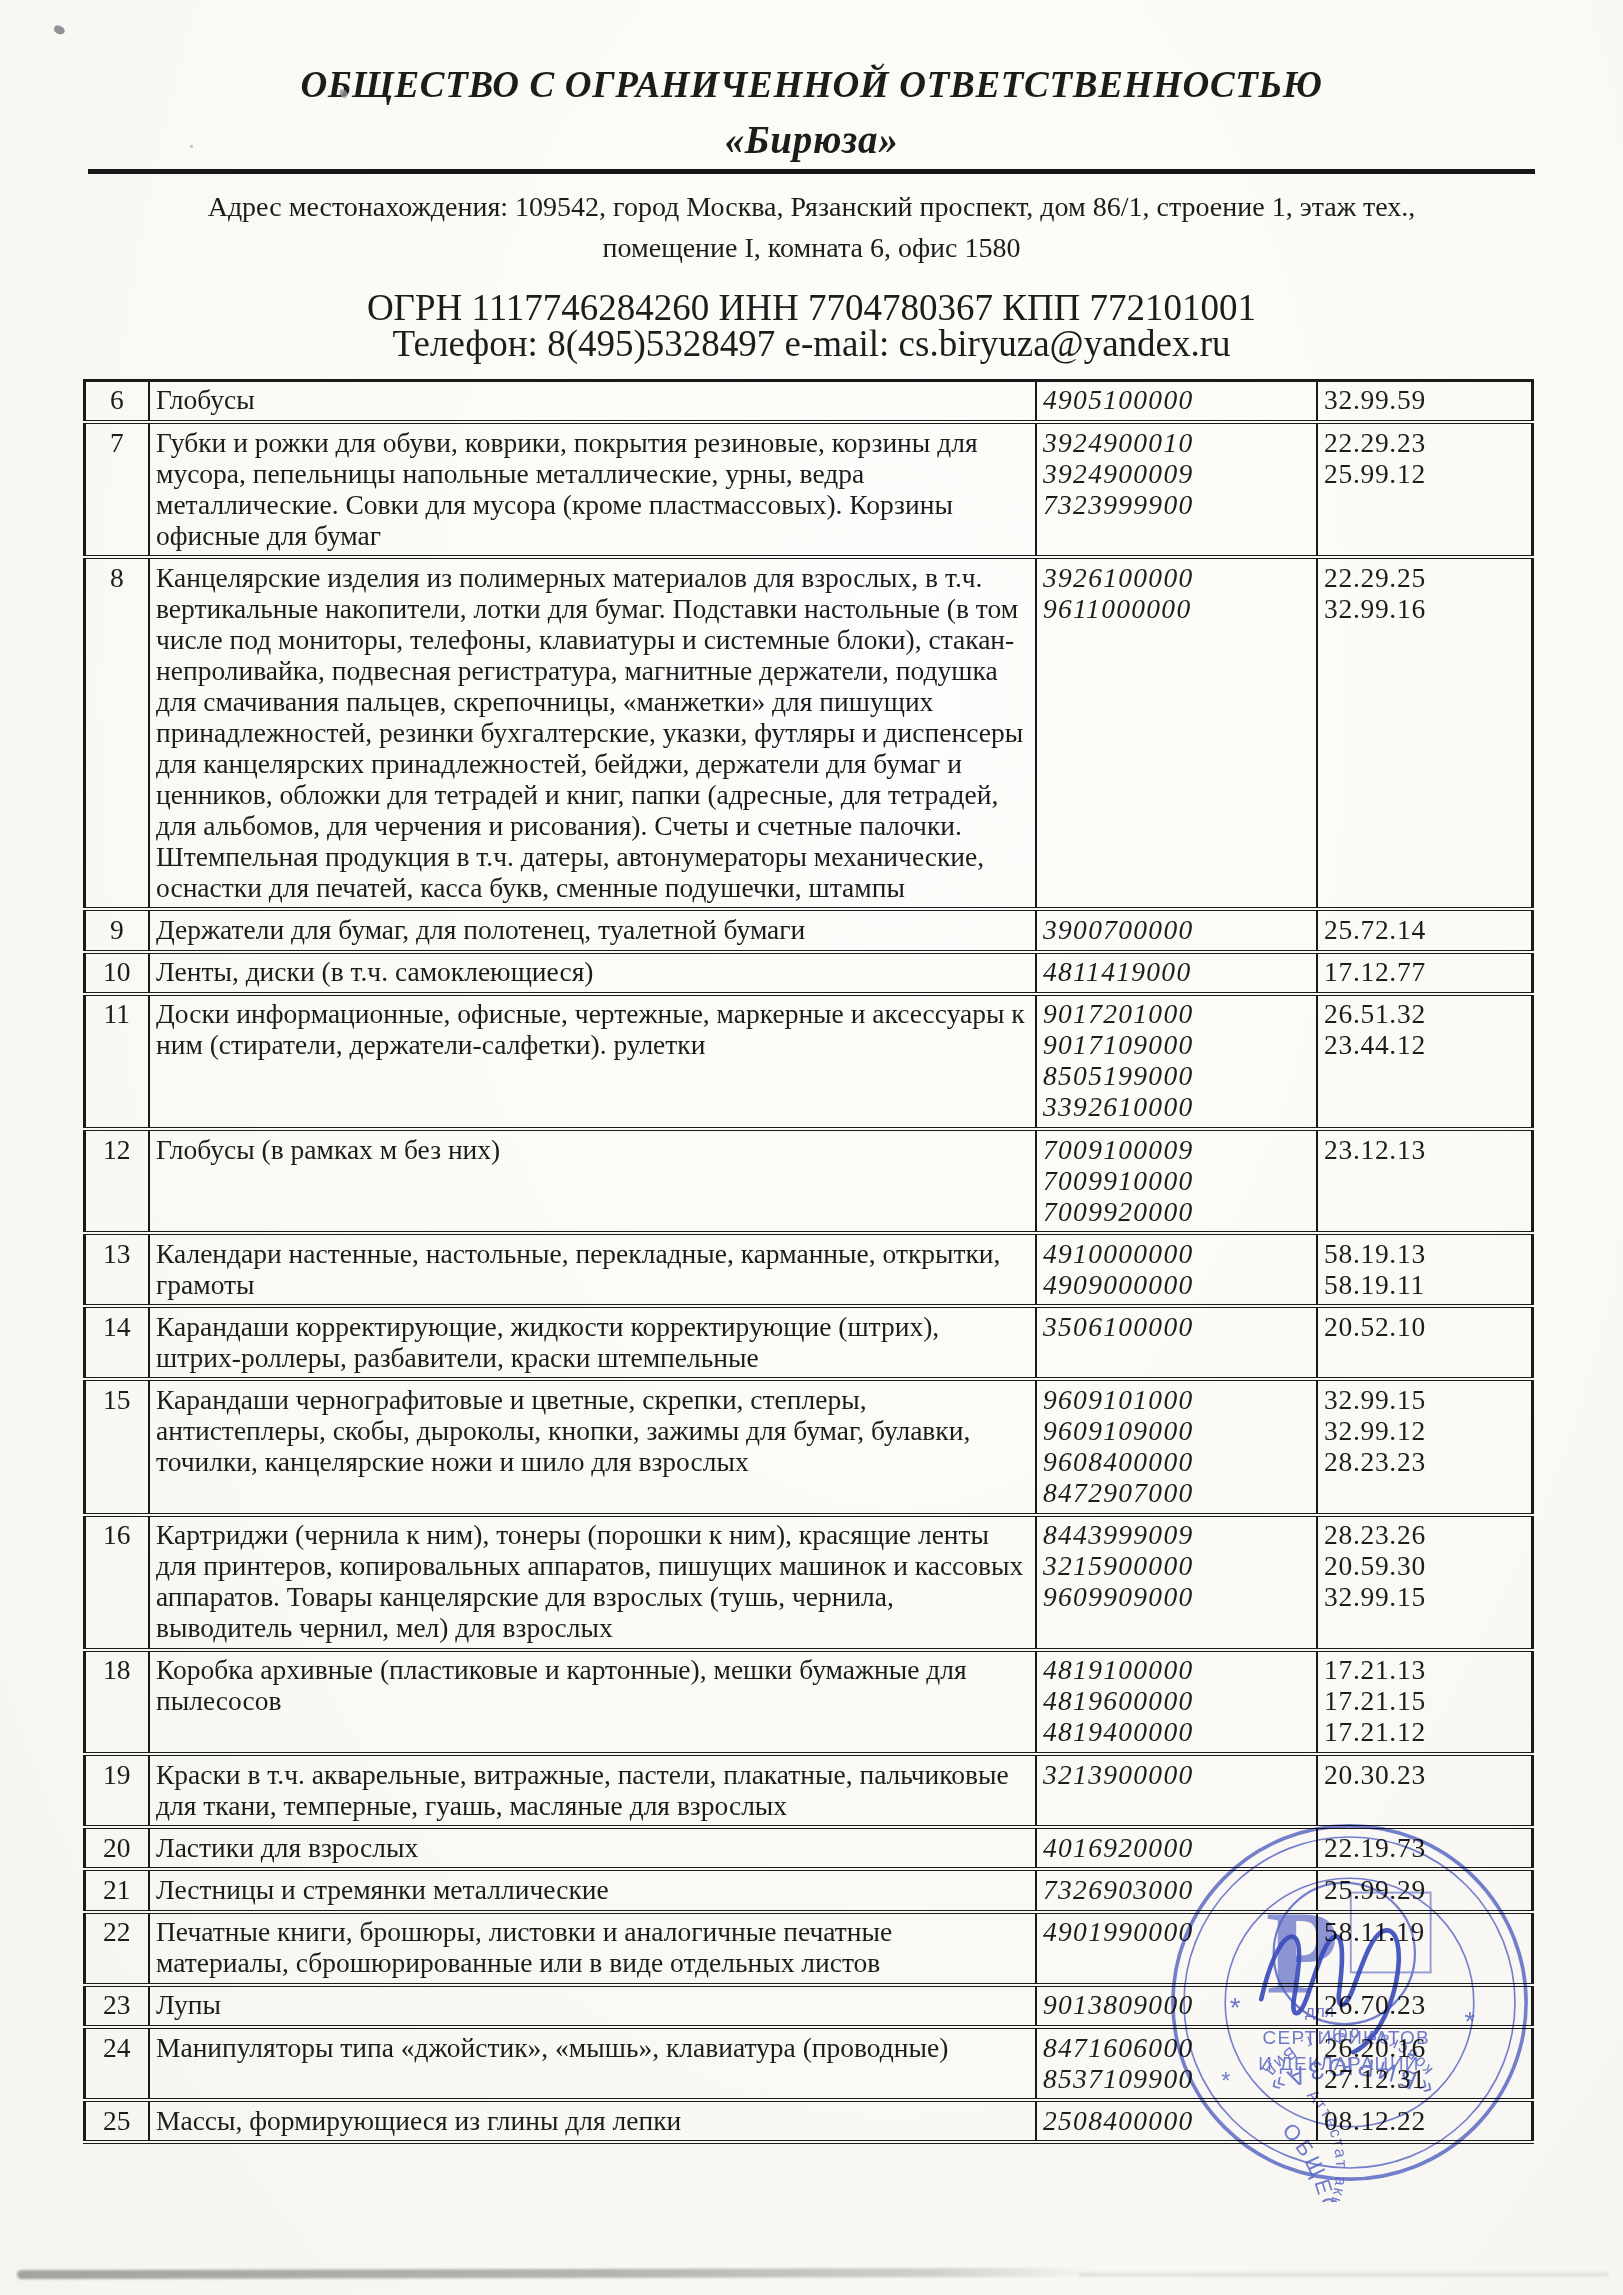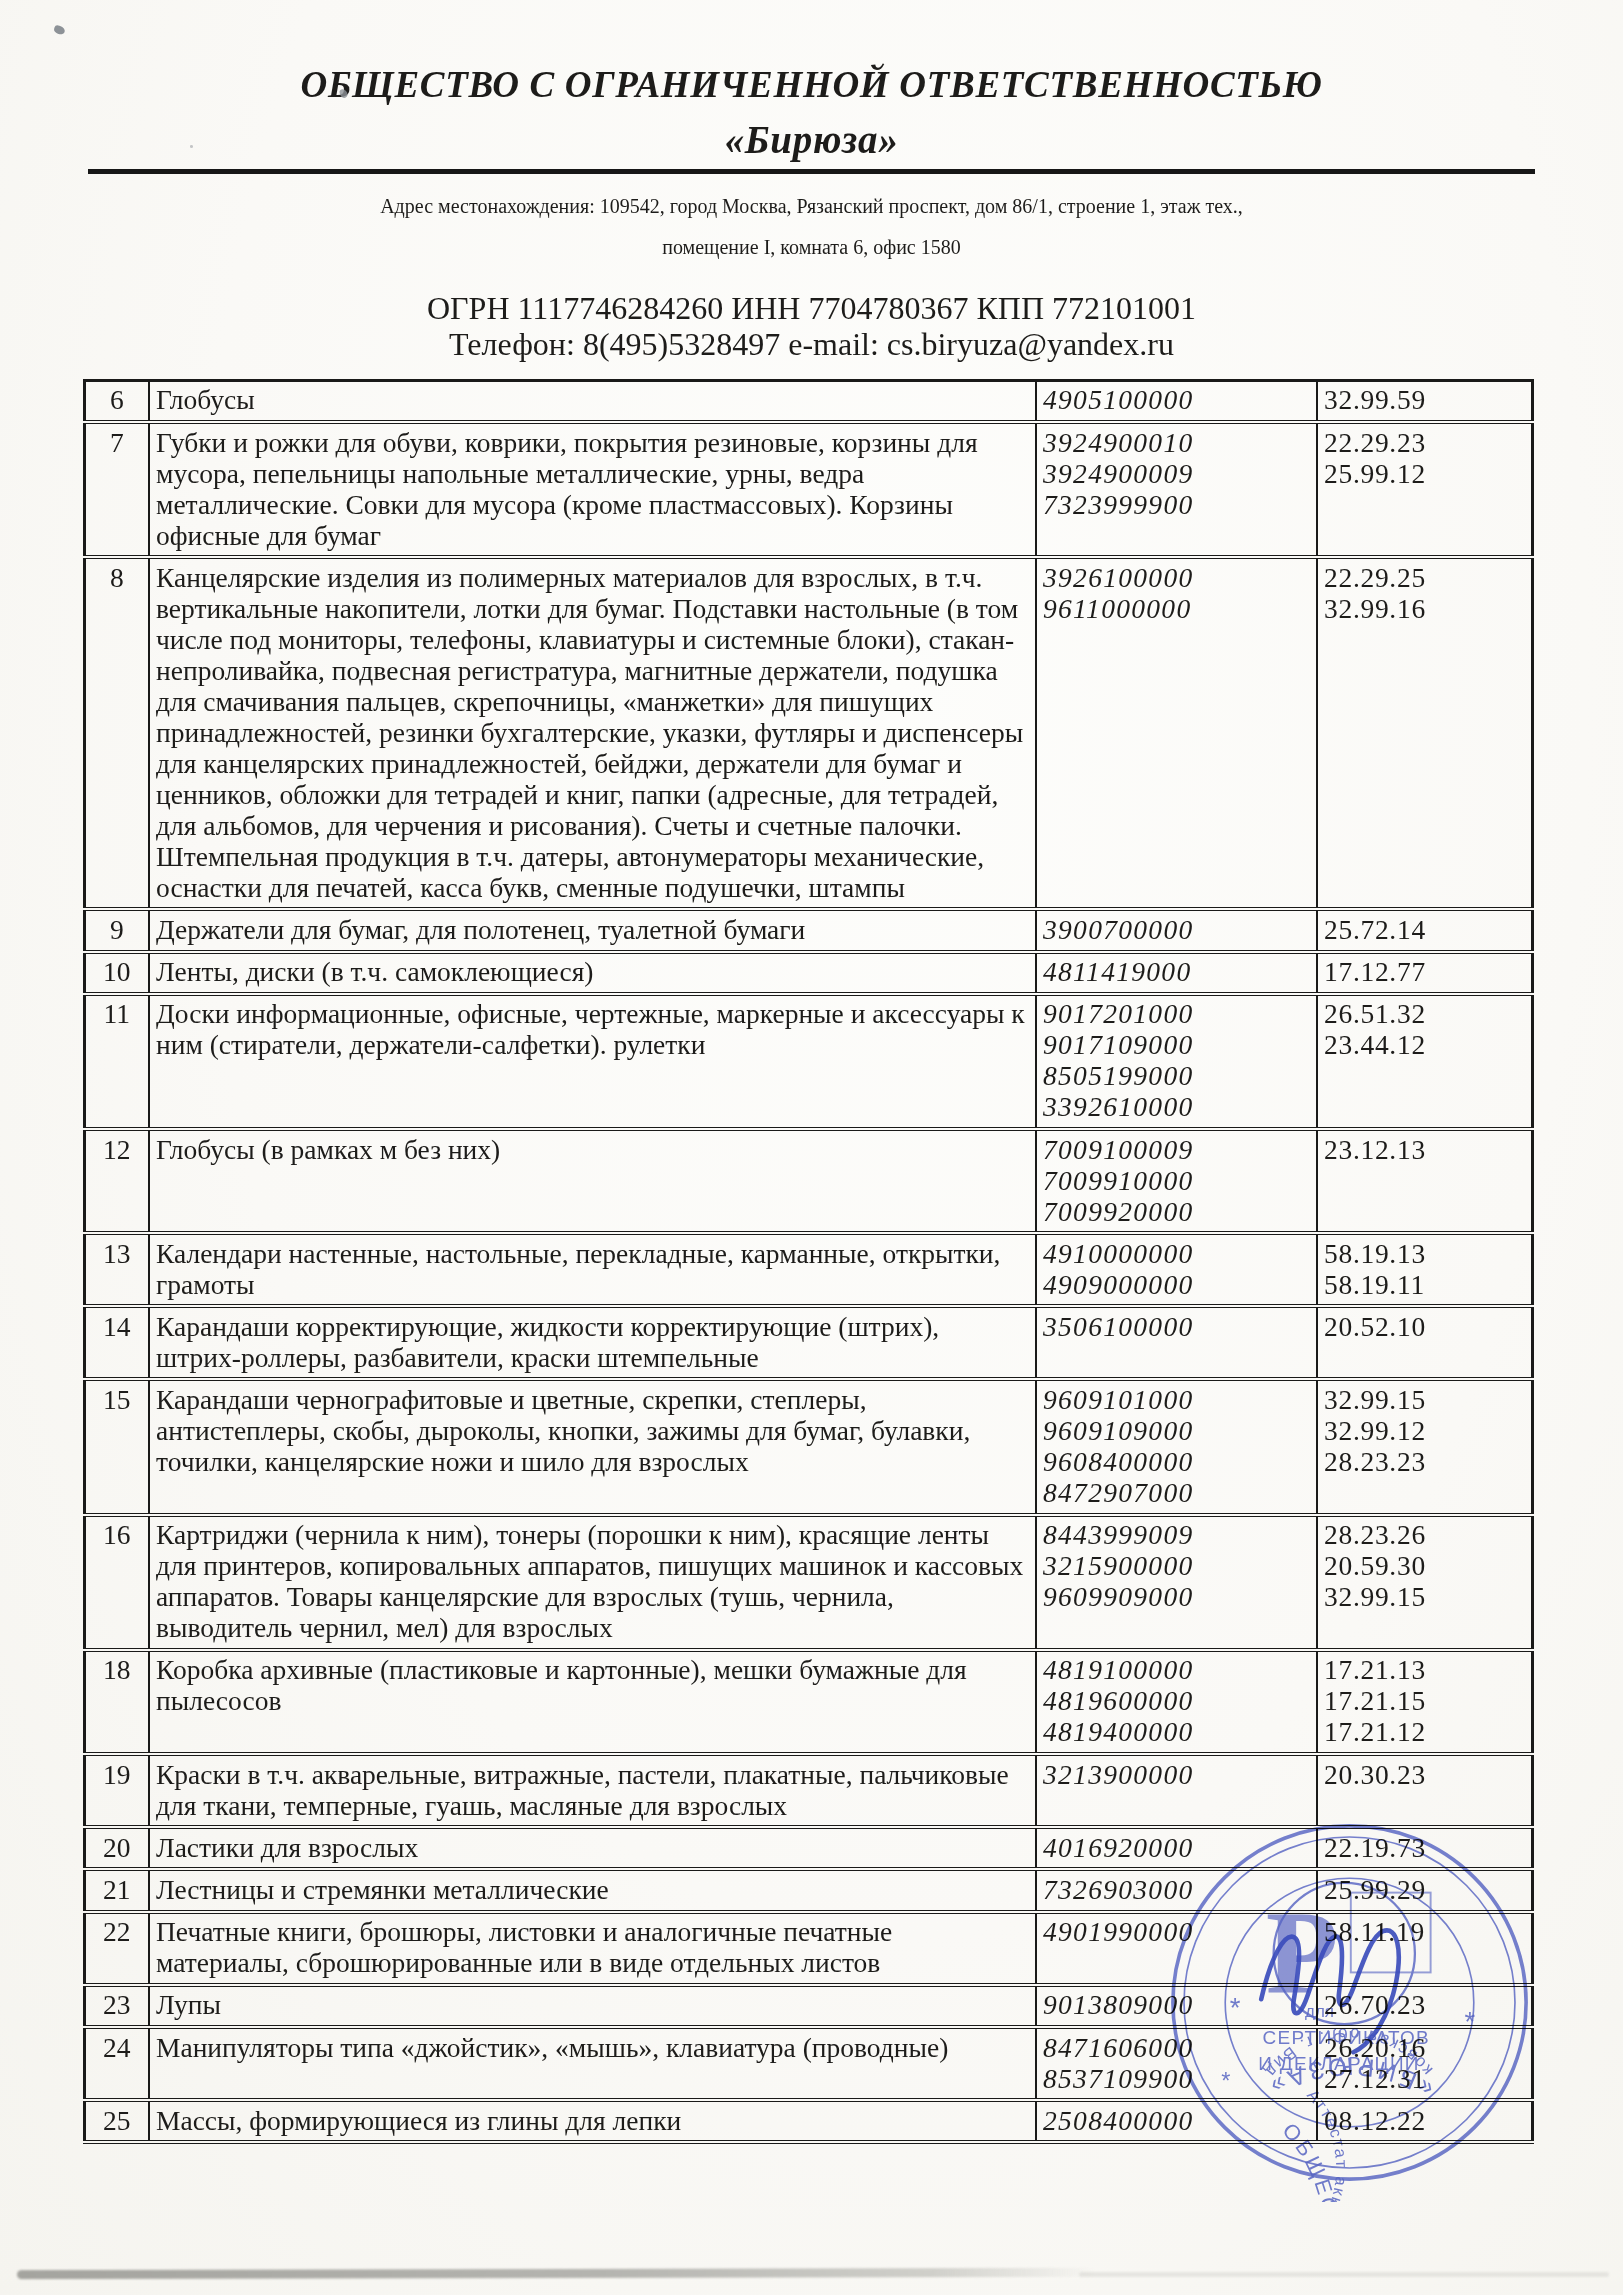--- a/index.html
+++ b/index.html
@@ -20,22 +20,22 @@
     letter-spacing:0.7px;
   }
   .title2 {
     font-size:39px; font-weight:bold; font-style:italic;
     margin-top:10.5px; letter-spacing:0.7px;
   }
   .rule {
     width:1447px; height:4.6px; background:#171717;
     margin:7.9px auto 11.8px auto;
   }
-  .addr-block { font-size:20px; line-height:41px; }
-  .reg-block  { font-size:32px; line-height:36px; margin-top:22px; }
+  .addr-block { font-size:28px; line-height:41px; }
+  .reg-block  { font-size:37px; line-height:36px; margin-top:22px; }
   
   table.codes {
     border-collapse:collapse;
     table-layout:fixed;
     width:1448px;
     margin:17px 0 0 83px;
     border:3.3px solid #1a1a19;
     border-bottom-width:4.6px;
   }
   table.codes td {

